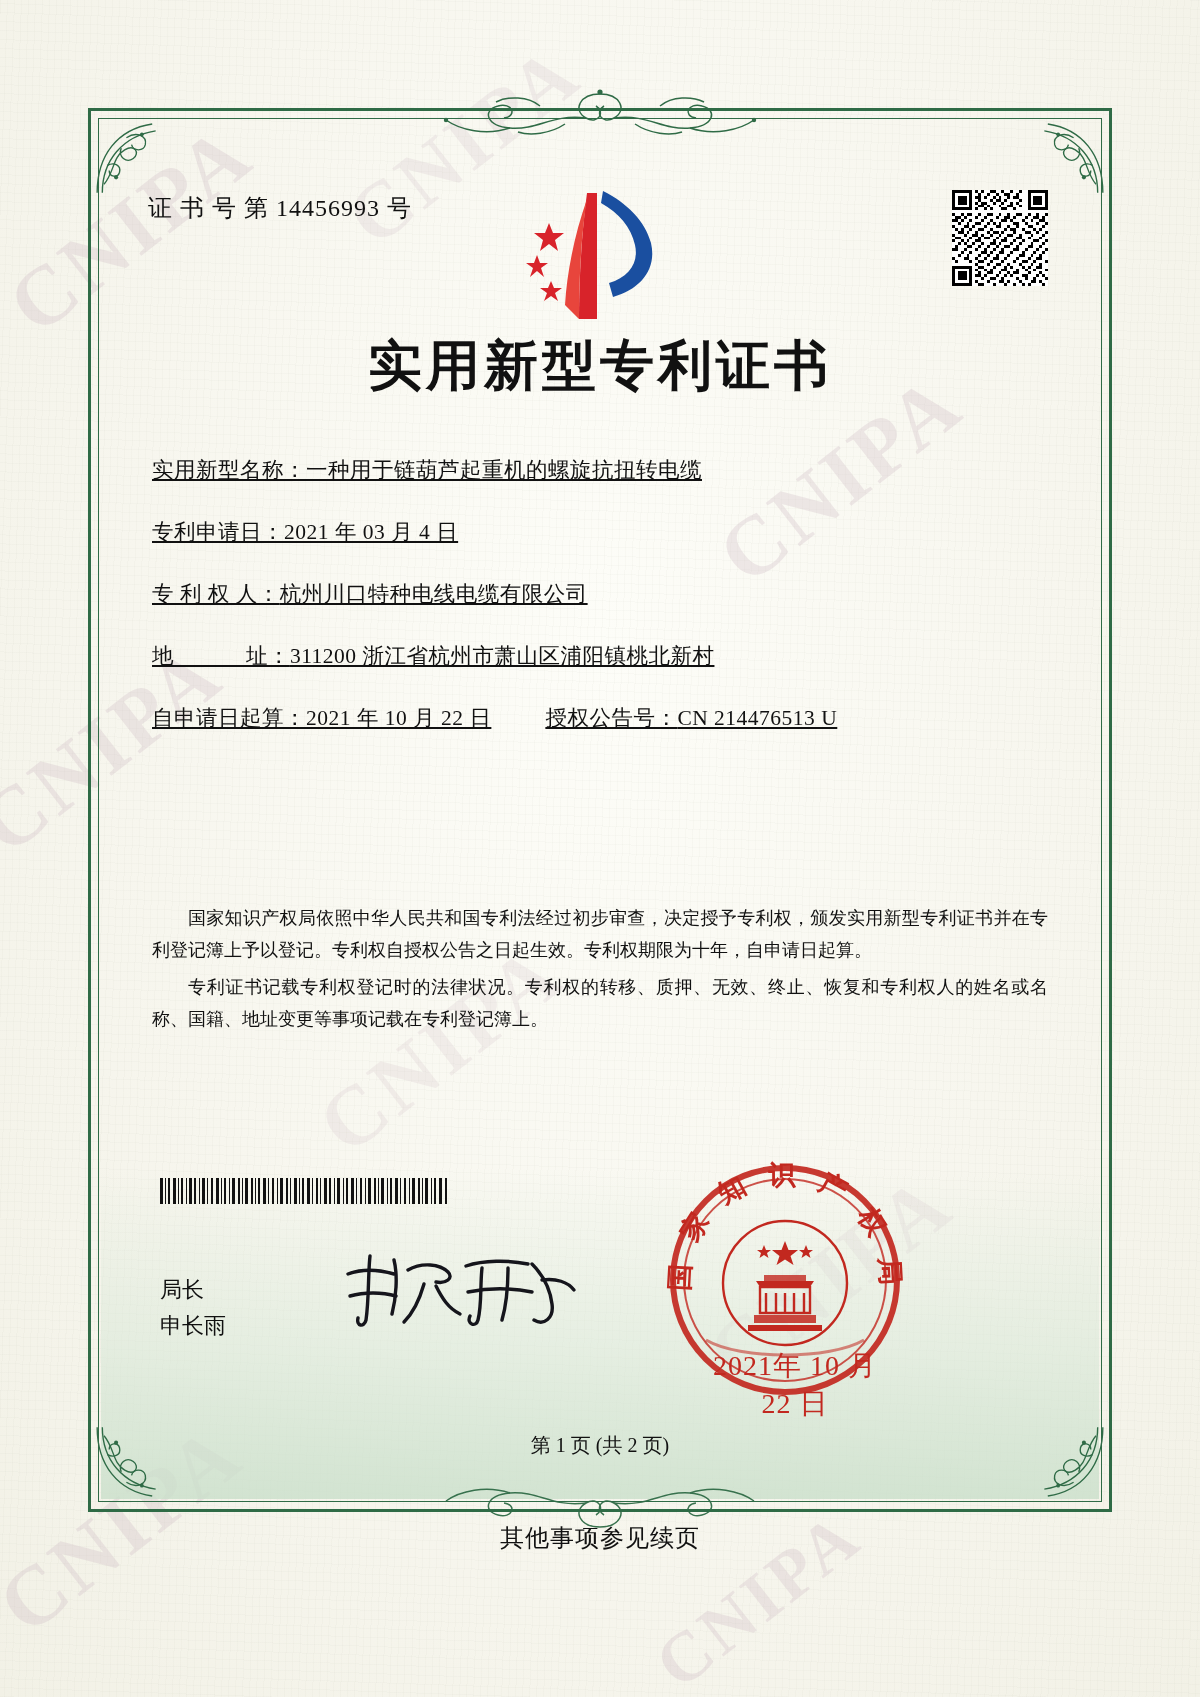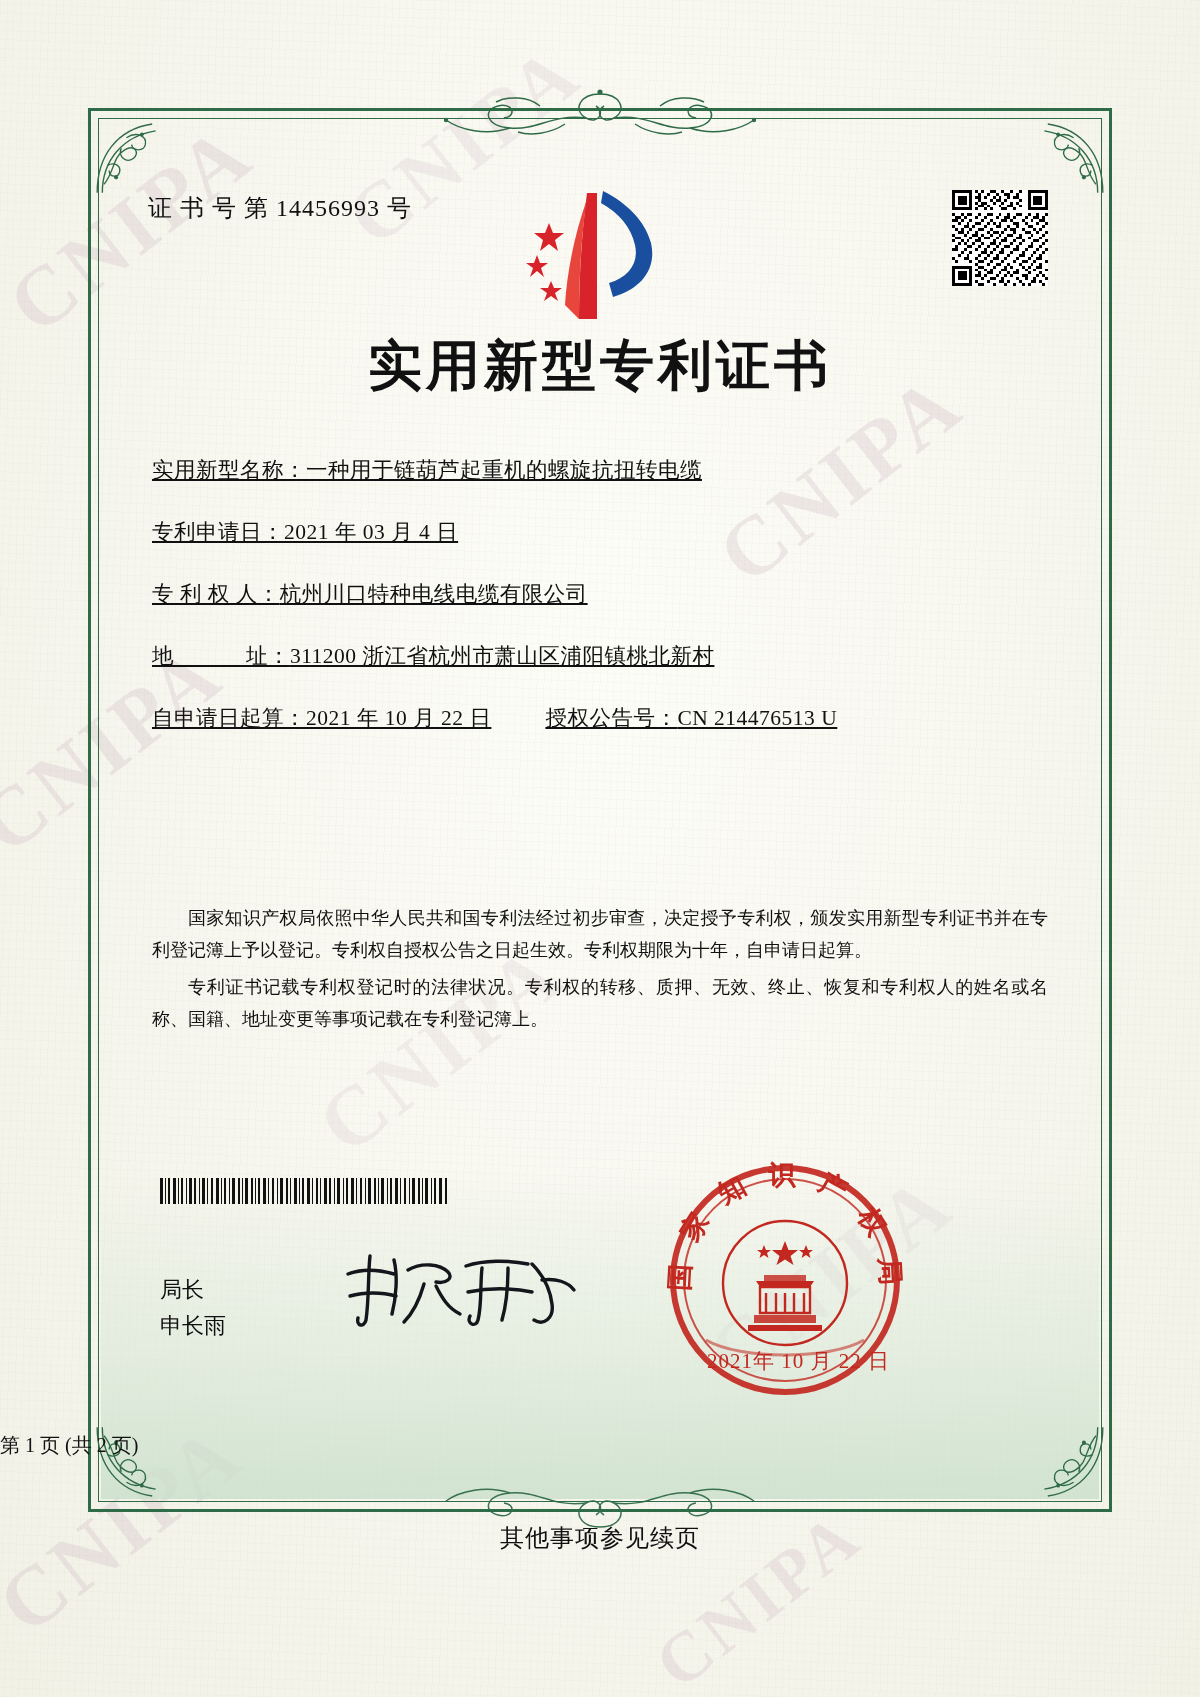--- a/index.html
+++ b/index.html
@@ -204,31 +204,32 @@
   #seal {
     position: absolute;
     left: 660px; top: 1155px;
     width: 250px; height: 250px;
   }
   #seal svg { width: 100%; height: 100%; display:block; }
   #seal-date {
     position: absolute;
     left: 700px; top: 1347px;
     width: 190px;
-    text-align: right;
-    font-size: 21px;
+    text-align: center;
+    font-size: 28px;
     color: #c2281f;
     letter-spacing: 1px;
   }
 
   
   #page-num {
     position: absolute;
     left: 0; right: 0;
     top: 1432px;
+    text-align: center;
     font-size: 20px;
   }
   #footer-note {
     position: absolute;
     left: 0; right: 0;
     top: 1522px;
     text-align: center;
     font-size: 24px;
     letter-spacing: 1px;
   }

